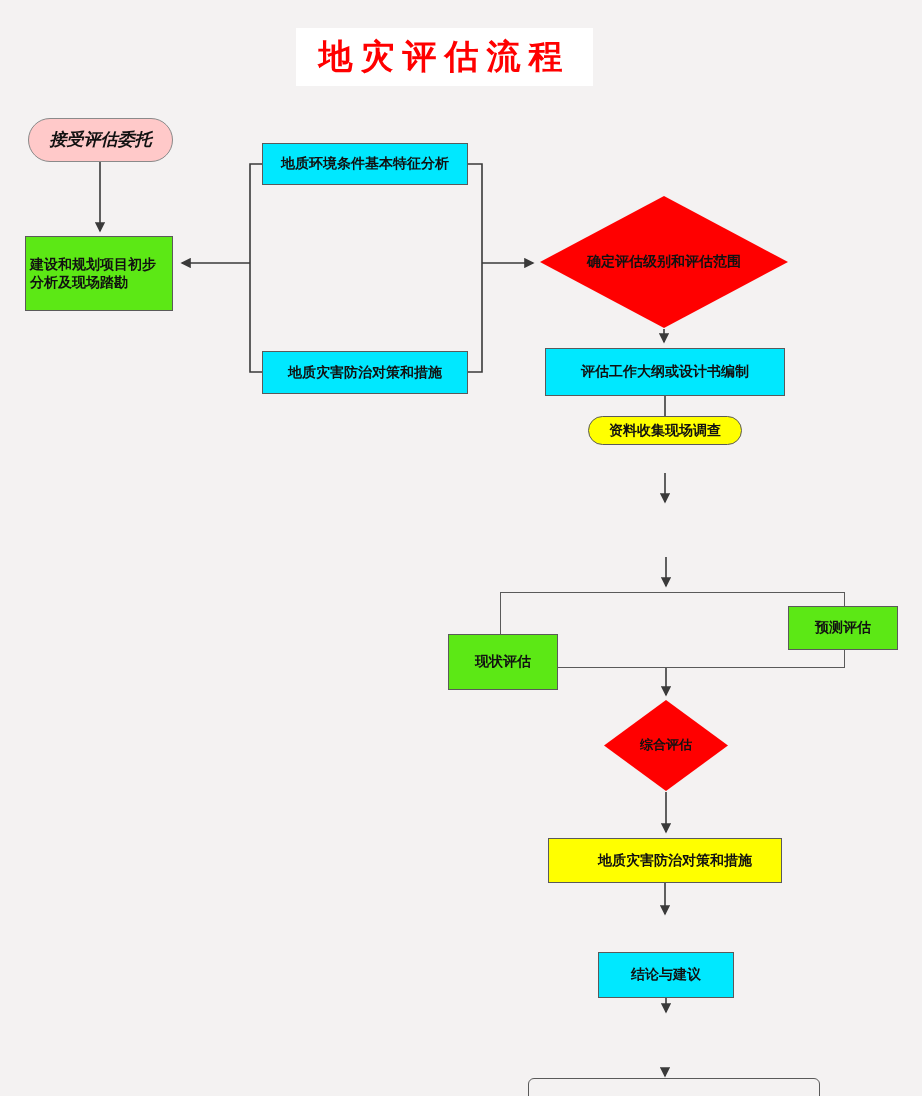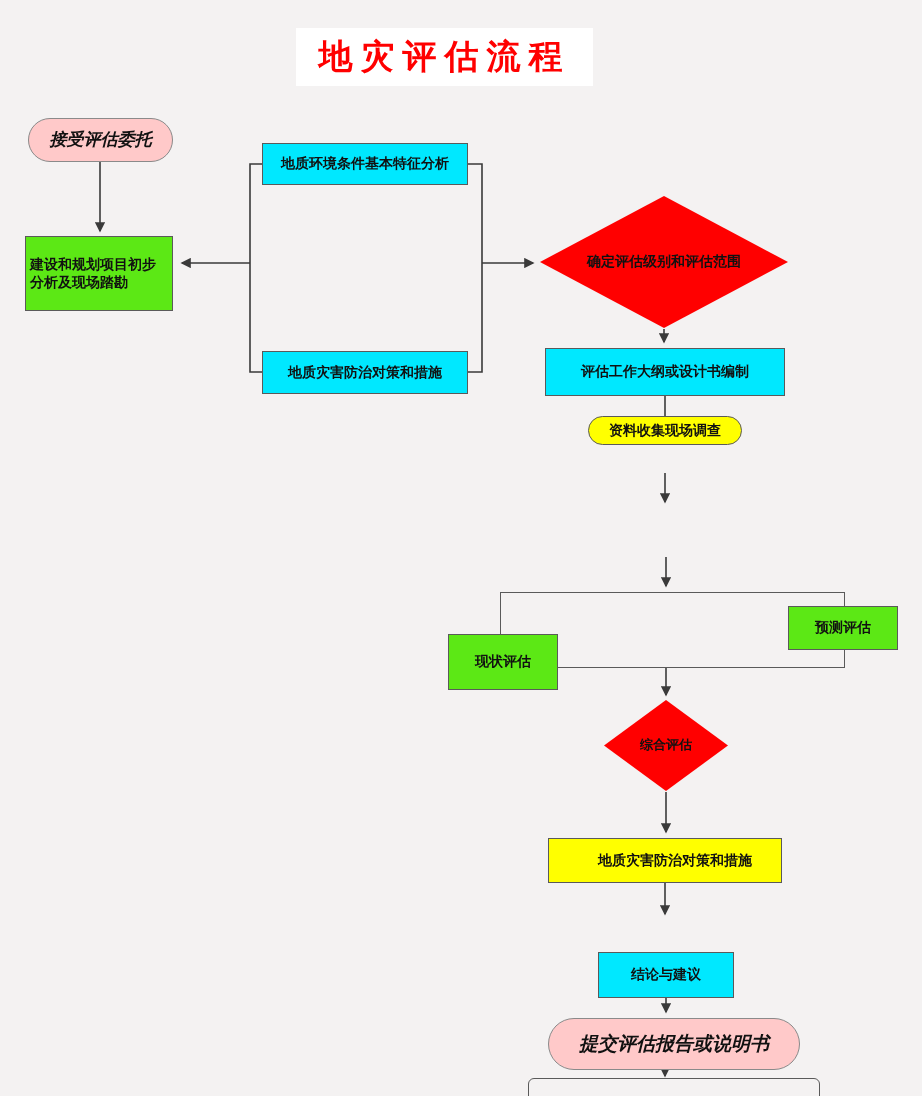--- a/index.html
+++ b/index.html
@@ -101,17 +101,16 @@
   <div class="node green n-current">现状评估</div>
 
   <div class="node green n-predict">预测评估</div>
 
   <div class="node diamond n-comprehensive">综合评估</div>
 
   <div class="node yellow n-measures">地质灾害防治对策和措施</div>
 
   <div class="node cyan n-conclusion">结论与建议</div>
 
-  <div class="node pink n-submit">提交评估报告或说明书</div>
 
   <div class="cutoff-box"></div>
 
 </div>
 
 </body></html>

